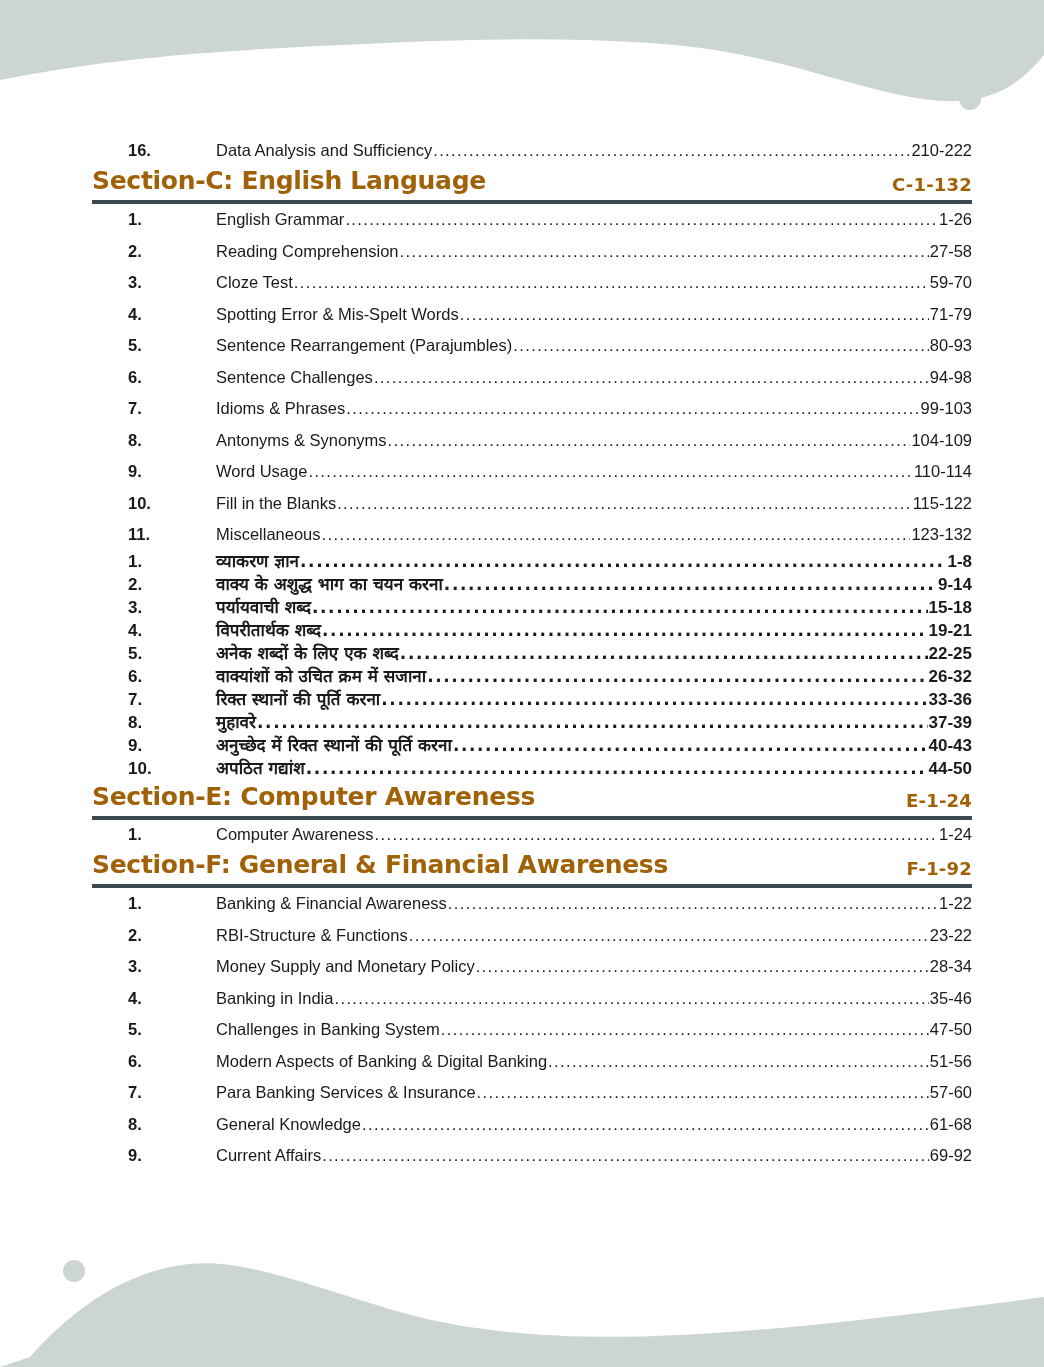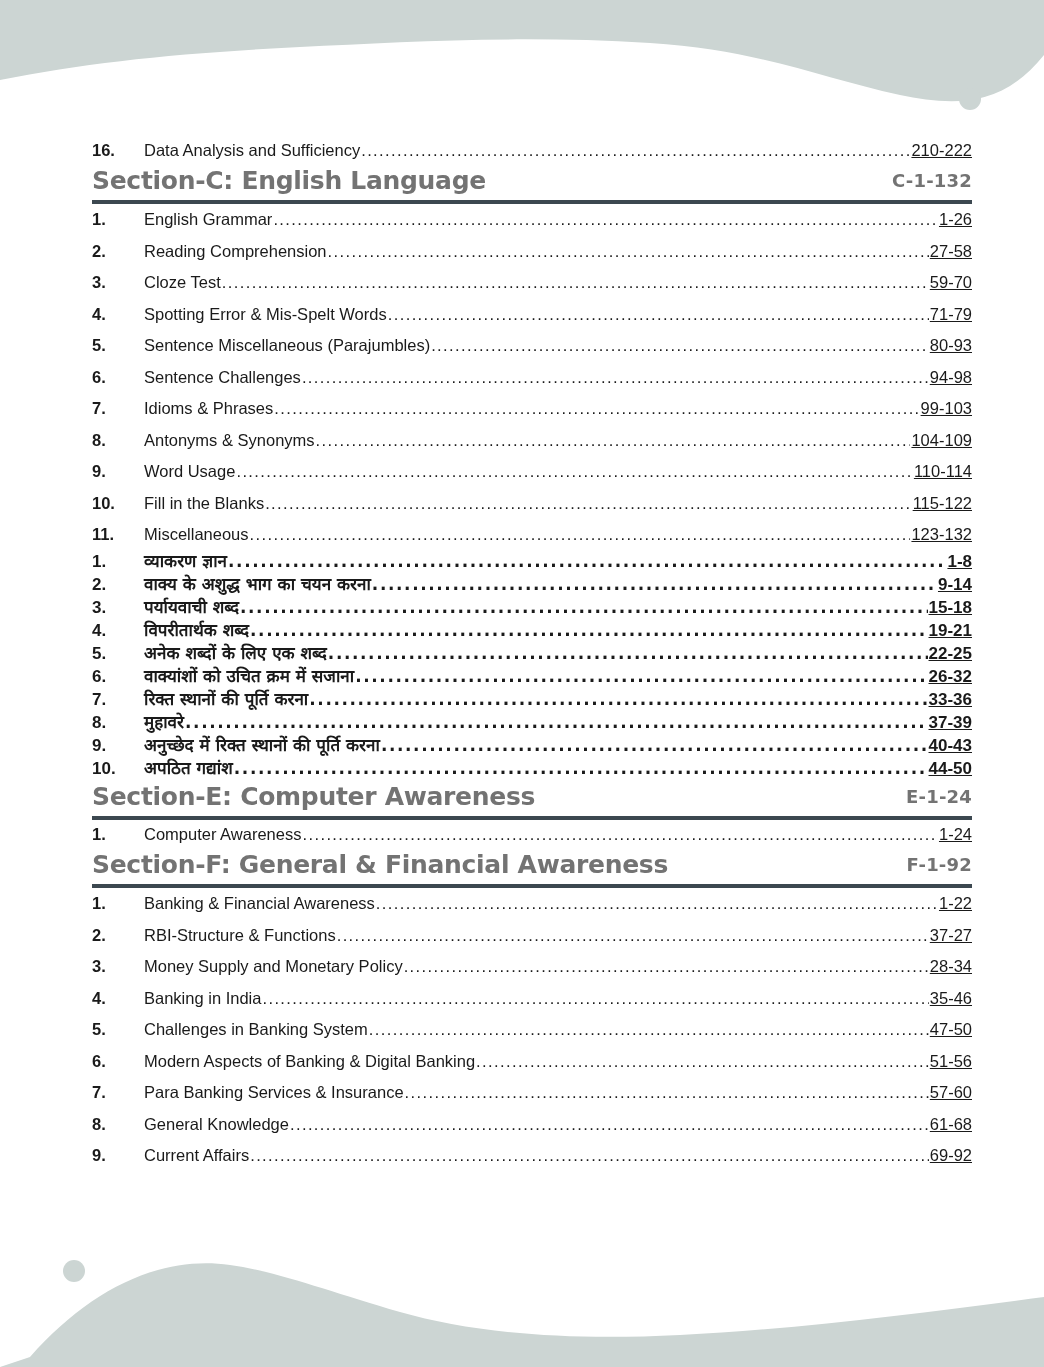--- a/index.html
+++ b/index.html
@@ -71,38 +71,39 @@
     align-items: baseline;
     width: 100%;
     font-size: 16.5px;
     color: #1a1a1a;
     line-height: 1.0;
   }
   .toc-row .num {
     width: 52px;
     flex: 0 0 52px;
     font-weight: 600;
+    margin-left: 36px;
   }
   .toc-row .title {
     flex: 0 0 auto;
     white-space: nowrap;
+    margin-left: 36px;
   }
   .toc-row .leader {
     flex: 1 1 auto;
     overflow: hidden;
     white-space: nowrap;
     margin: 0 1px;
     letter-spacing: 1.4px;
     color: #1a1a1a;
   }
   .toc-row .pages {
     flex: 0 0 auto;
     white-space: nowrap;
     text-align: right;
-    text-decoration: underline;
   }
 
   
   .rows-en .toc-row { padding: 7.5px 0 7.5px 0; }
   .rows-en .toc-row .num { font-weight: 600; }
 
   
   .rows-tight .toc-row { padding: 5.5px 0; }
 
   
@@ -116,25 +117,25 @@
   .rows-hi .toc-row .pages { font-family: "Liberation Sans", sans-serif; text-align: center; }
   .rows-hi .toc-row .leader { letter-spacing: 1.6px; }
 
   
   .section-head {
     margin-top: 2px;
     margin-bottom: 0px;
   }
   .section-head .head-line {
     display: flex;
-    align-items: center;
+    align-items: flex-end;
     justify-content: space-between;
     font-family: "DejaVu Sans", sans-serif;
     font-weight: bold;
-    color: #737373;
+    color: #a16207;
   }
   .section-head .head-title {
     font-size: 25px;
     letter-spacing: -0.3px;
   }
   .section-head .head-pages {
     font-size: 18px;
     letter-spacing: 0.2px;
   }
   .section-head .head-rule {
@@ -200,21 +201,21 @@
           <span class="pages">59-70</span>
         </div>
       <div class="toc-row">
           <span class="num">4.</span>
           <span class="title">Spotting Error &amp; Mis-Spelt Words</span>
           <span class="leader">.............................................................................................................................................................................</span>
           <span class="pages">71-79</span>
         </div>
       <div class="toc-row">
           <span class="num">5.</span>
-          <span class="title">Sentence Miscellaneous (Parajumbles)</span>
+          <span class="title">Sentence Rearrangement (Parajumbles)</span>
           <span class="leader">.............................................................................................................................................................................</span>
           <span class="pages">80-93</span>
         </div>
       <div class="toc-row">
           <span class="num">6.</span>
           <span class="title">Sentence Challenges</span>
           <span class="leader">.............................................................................................................................................................................</span>
           <span class="pages">94-98</span>
         </div>
       <div class="toc-row">
@@ -339,21 +340,21 @@
       <div class="toc-row">
           <span class="num">1.</span>
           <span class="title">Banking &amp; Financial Awareness</span>
           <span class="leader">.............................................................................................................................................................................</span>
           <span class="pages">1-22</span>
         </div>
       <div class="toc-row">
           <span class="num">2.</span>
           <span class="title">RBI-Structure &amp; Functions</span>
           <span class="leader">.............................................................................................................................................................................</span>
-          <span class="pages">37-27</span>
+          <span class="pages">23-22</span>
         </div>
       <div class="toc-row">
           <span class="num">3.</span>
           <span class="title">Money Supply and Monetary Policy</span>
           <span class="leader">.............................................................................................................................................................................</span>
           <span class="pages">28-34</span>
         </div>
       <div class="toc-row">
           <span class="num">4.</span>
           <span class="title">Banking in India</span>

